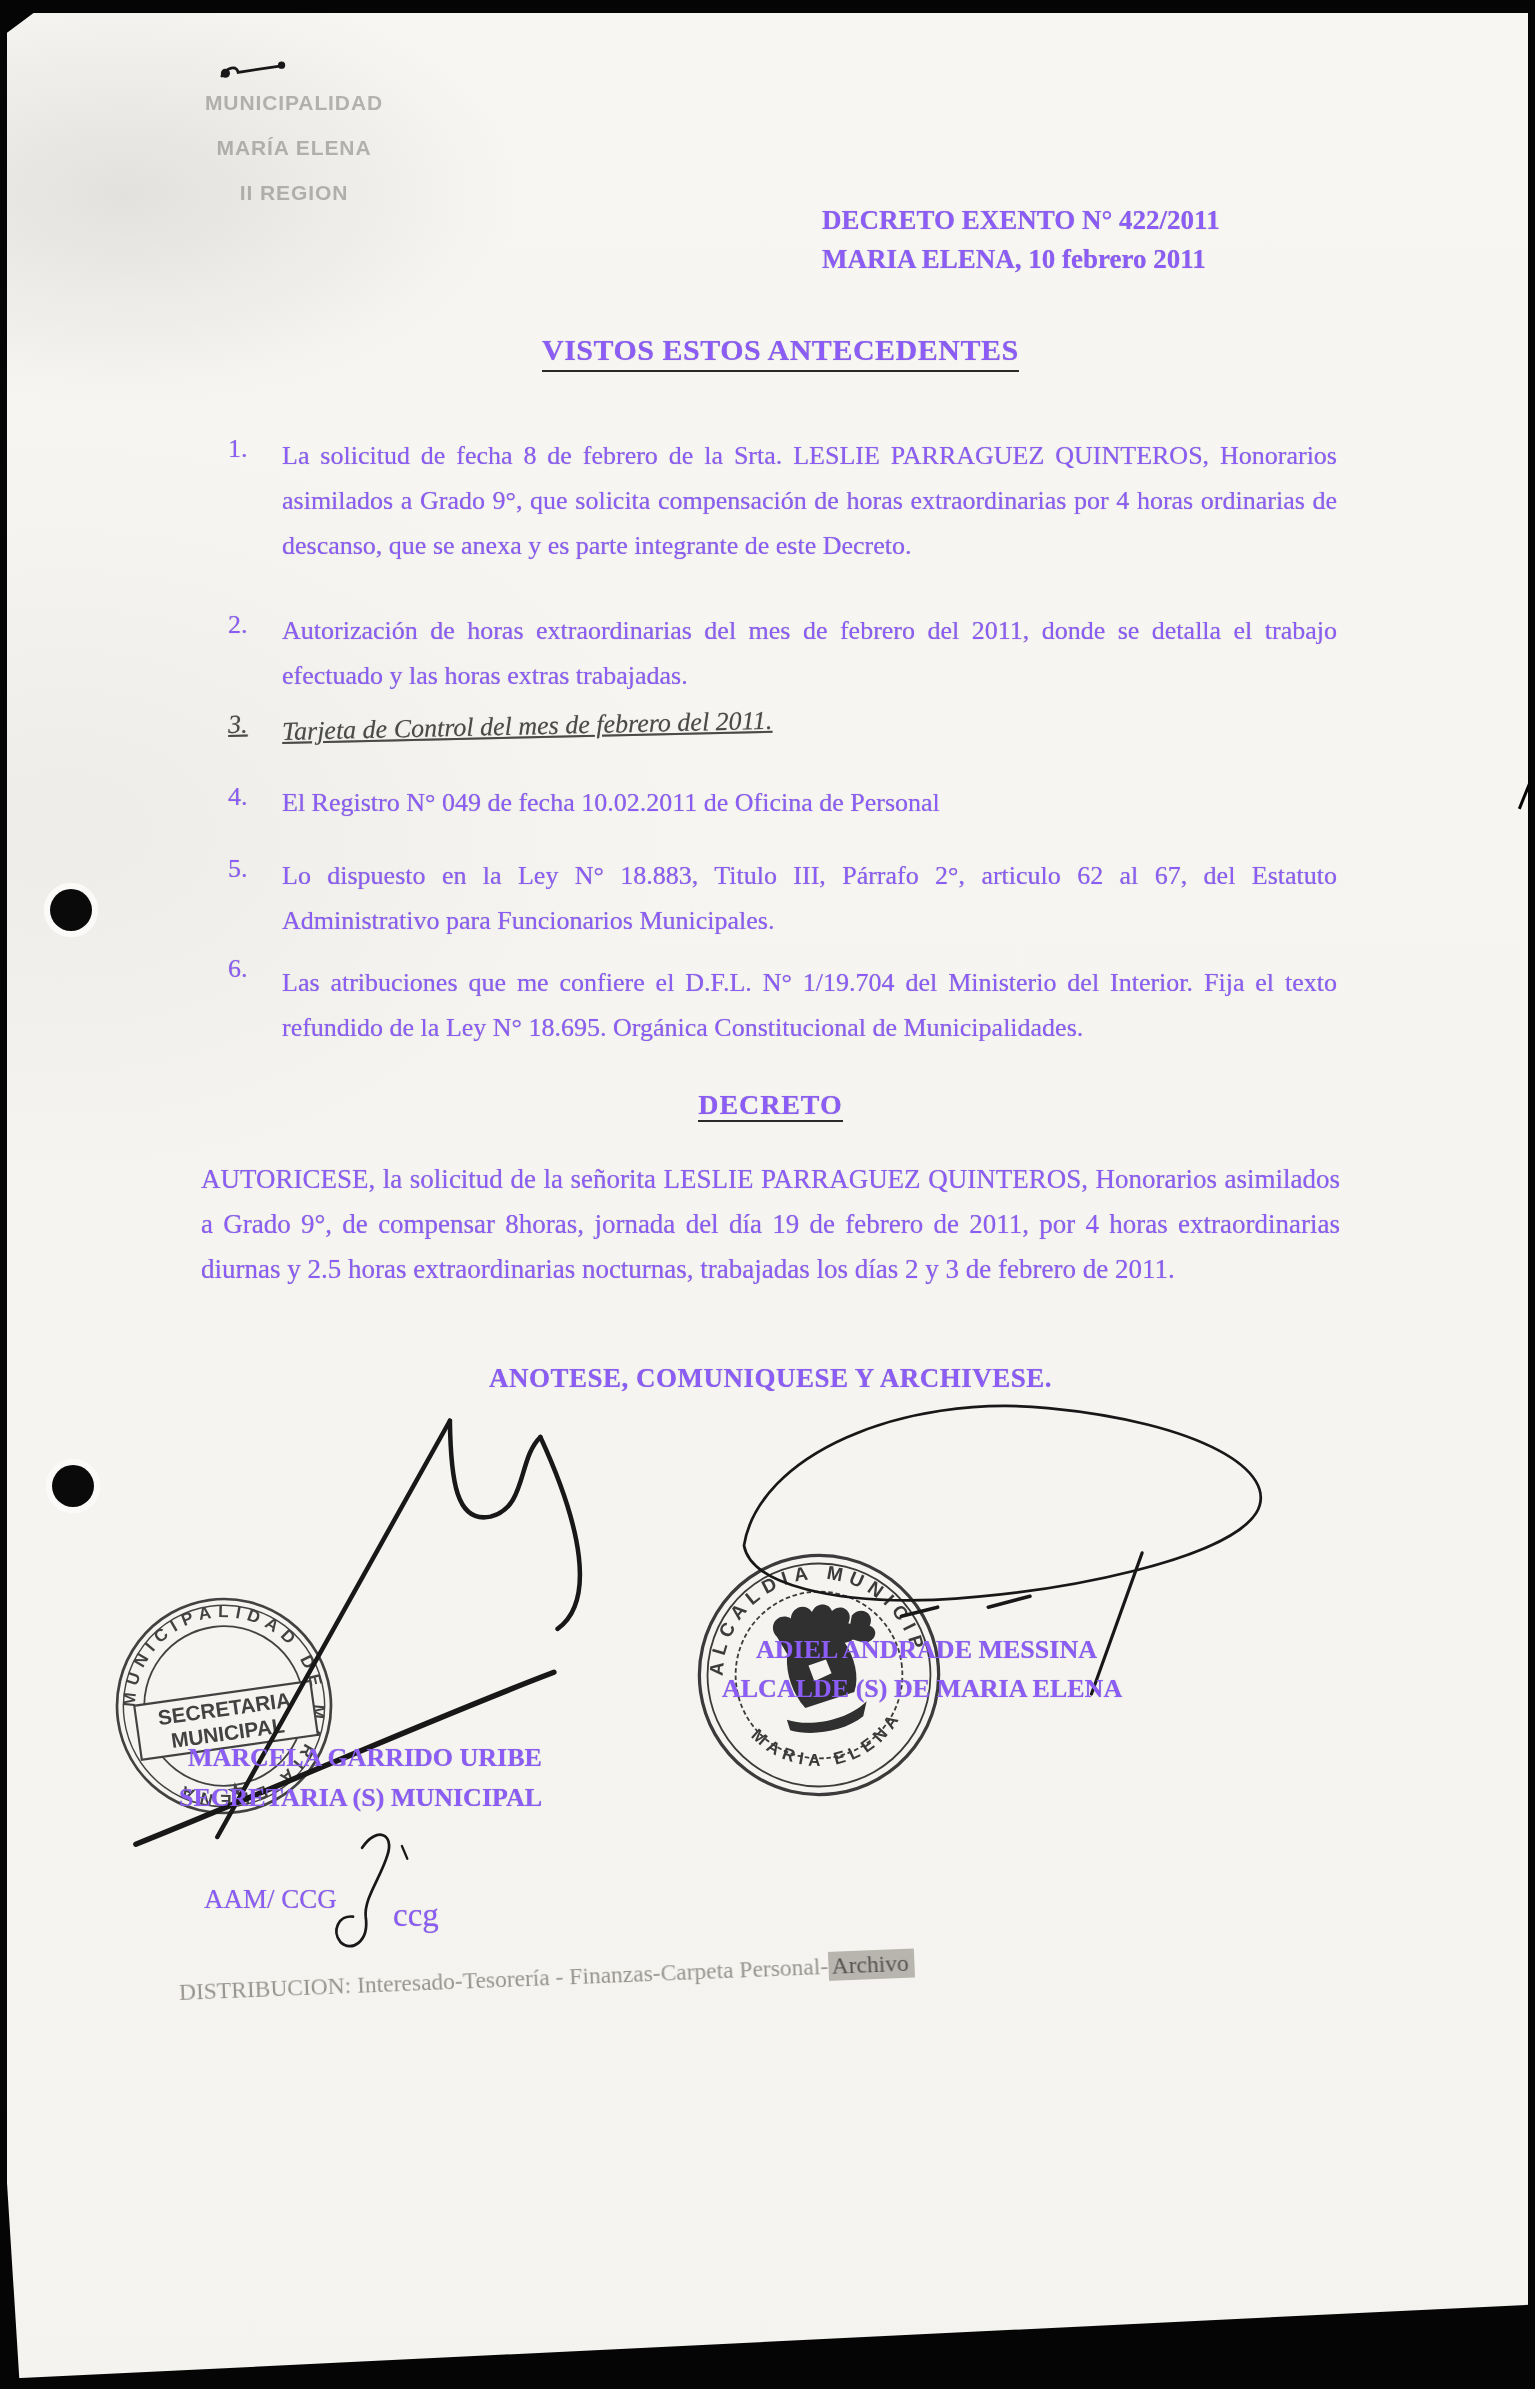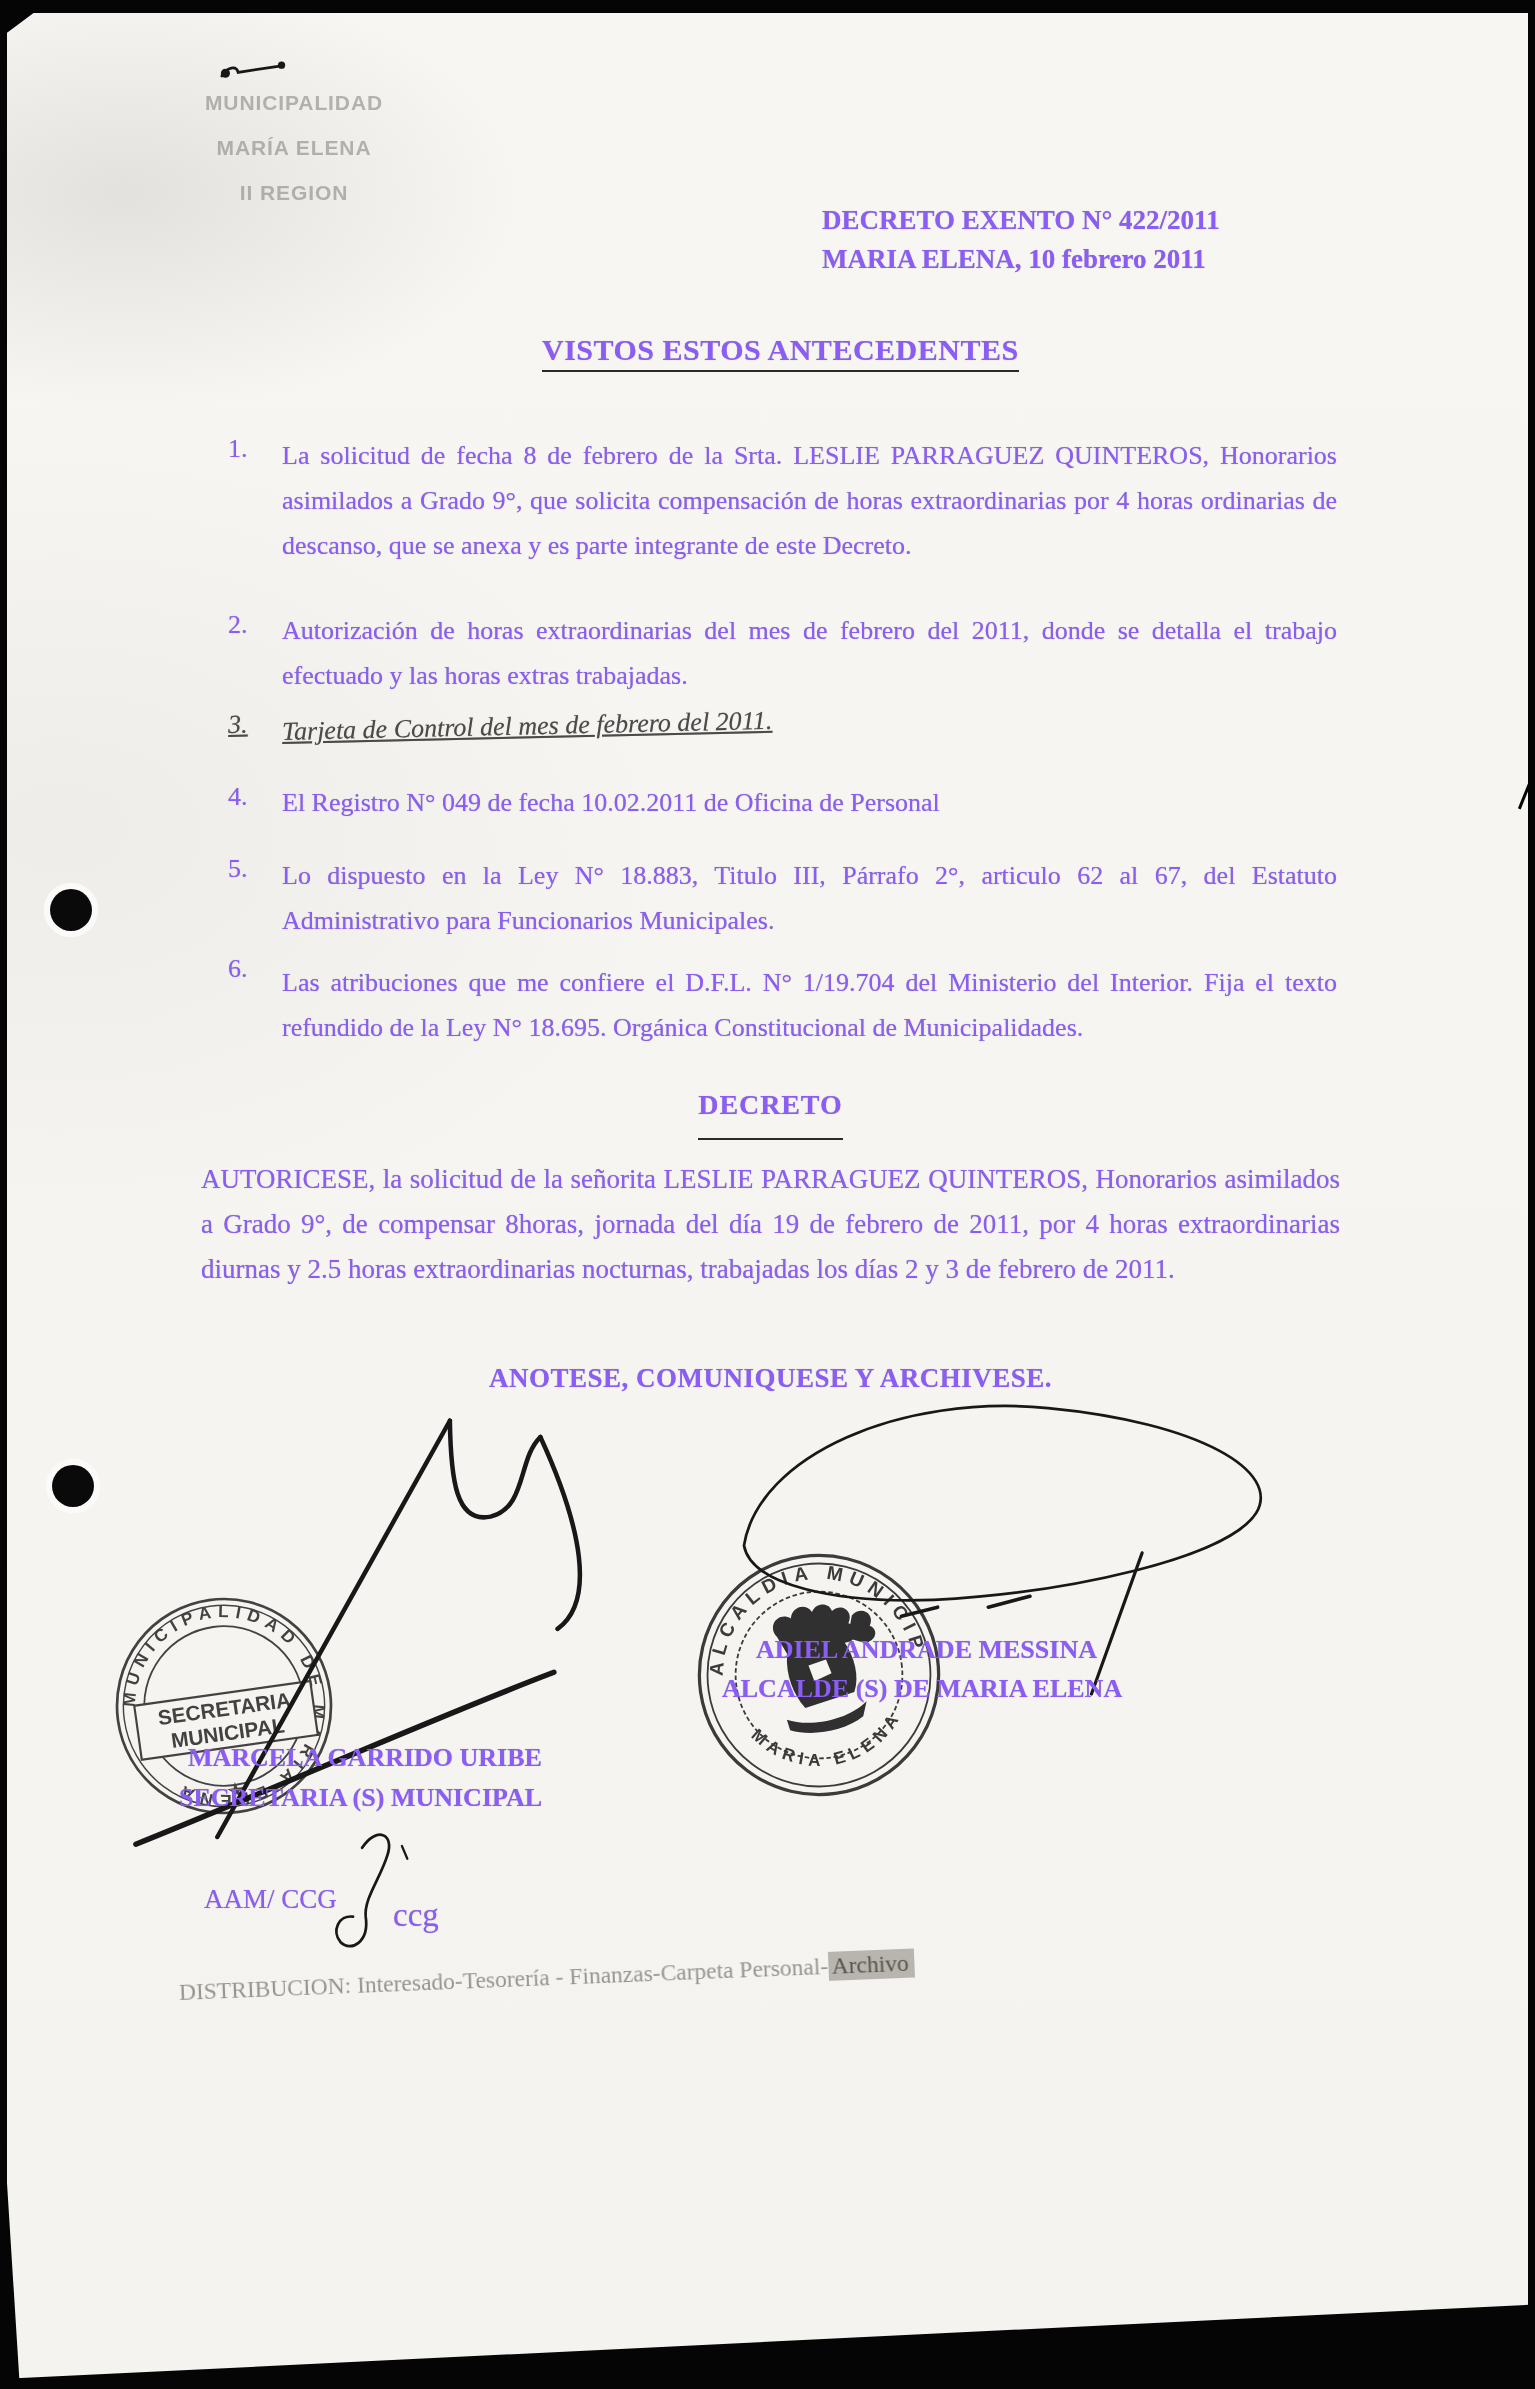--- a/index.html
+++ b/index.html
@@ -17,21 +17,21 @@
                letter-spacing:0.9px;filter:blur(0.4px);}
   .header-block{font-size:27px;font-weight:bold;line-height:39px;white-space:nowrap;}
   .doc-title{font-size:30px;font-weight:bold;letter-spacing:0.5px;border-bottom:2.7px solid #2a2a2a;
              padding-bottom:2.7px;white-space:nowrap;}
   .item-num{font-size:26px;width:42px;}
   .item-text{font-size:26px;line-height:45px;text-align:justify;}
   .item3{font-style:italic;text-decoration:underline;color:#4a4a49;transform:rotate(-1.3deg);
          transform-origin:left center;white-space:nowrap;text-align:left;}
   .center-col{width:1139px;text-align:center;}
   .decree-head{font-size:28px;font-weight:bold;letter-spacing:0.9px;}
-  .decree-head span{border-bottom:2.7px solid #2a2a2a;padding-bottom:18px;}
+  .decree-head span{border-bottom:2.7px solid #2a2a2a;padding-bottom:0;}
   .para{font-size:27px;line-height:45px;text-align:justify;width:1139px;}
   .closing{font-size:27px;font-weight:bold;letter-spacing:0.5px;}
   .sig-name{font-size:26px;font-weight:bold;white-space:nowrap;}
   .initials{font-size:27px;white-space:nowrap;}
   .initials-small{font-size:33px;}
   .distribution{font-size:23.5px;color:#97948e;white-space:nowrap;
                 transform:rotate(-2.3deg);transform-origin:left center;filter:blur(0.3px);}
   .dist-high{background:#b8b4ae;color:#55524d;padding:0.9px 5.4px 1.8px 3.6px;}
   .hole{width:42px;height:42px;border-radius:50%;background:#0a0a0a;box-shadow:0 0 0 6.3px #fbfaf8;}
   .edge{background:#050505;}

